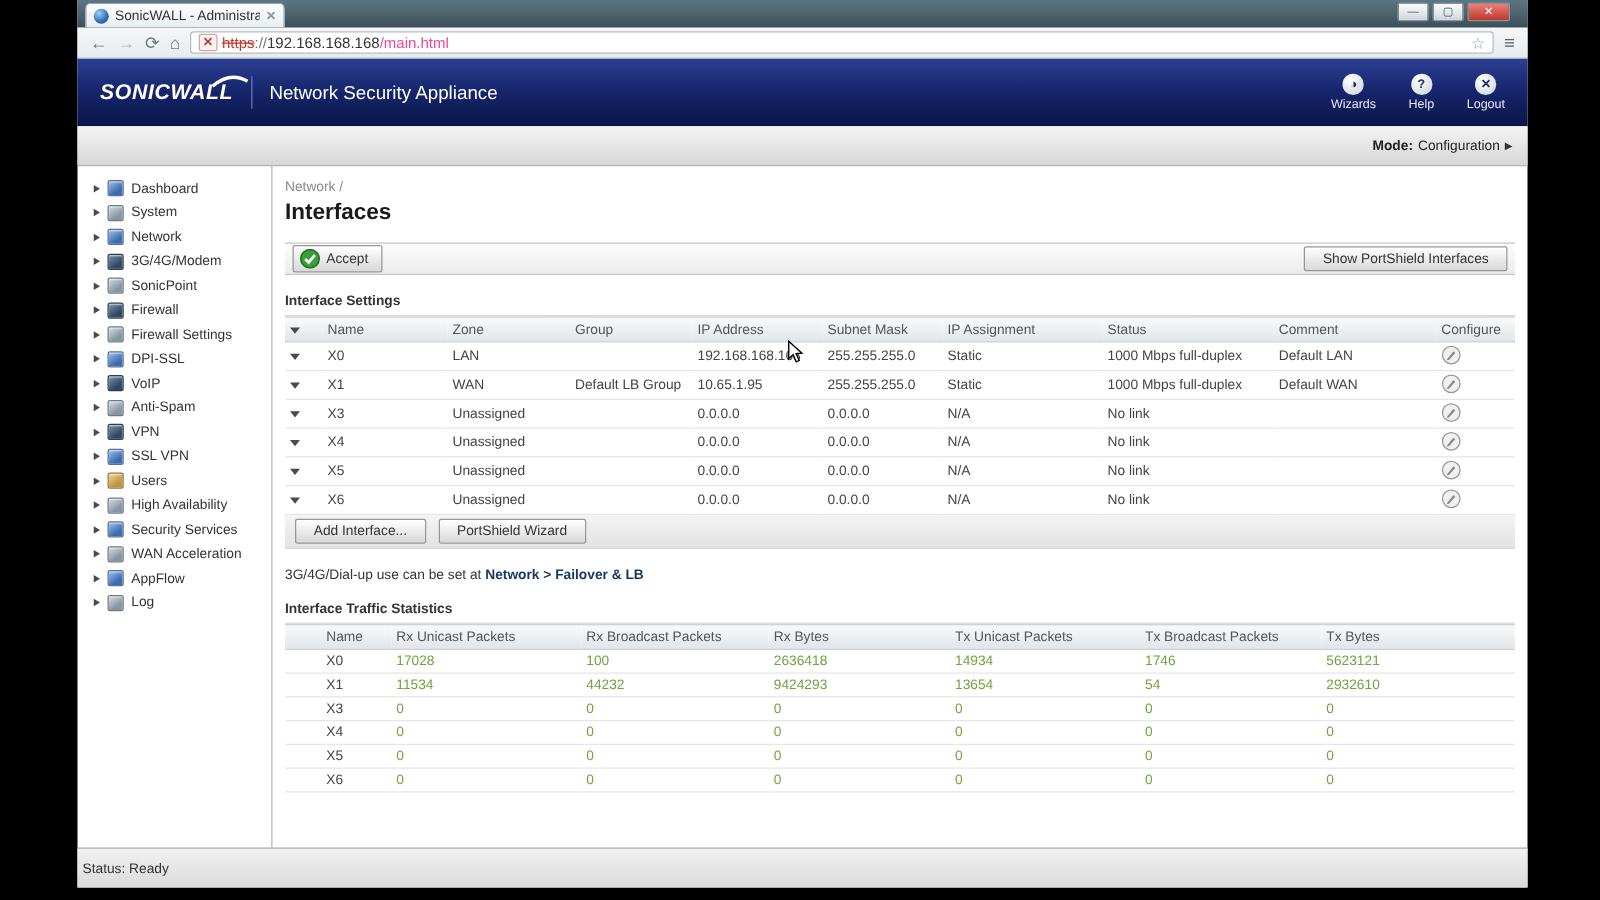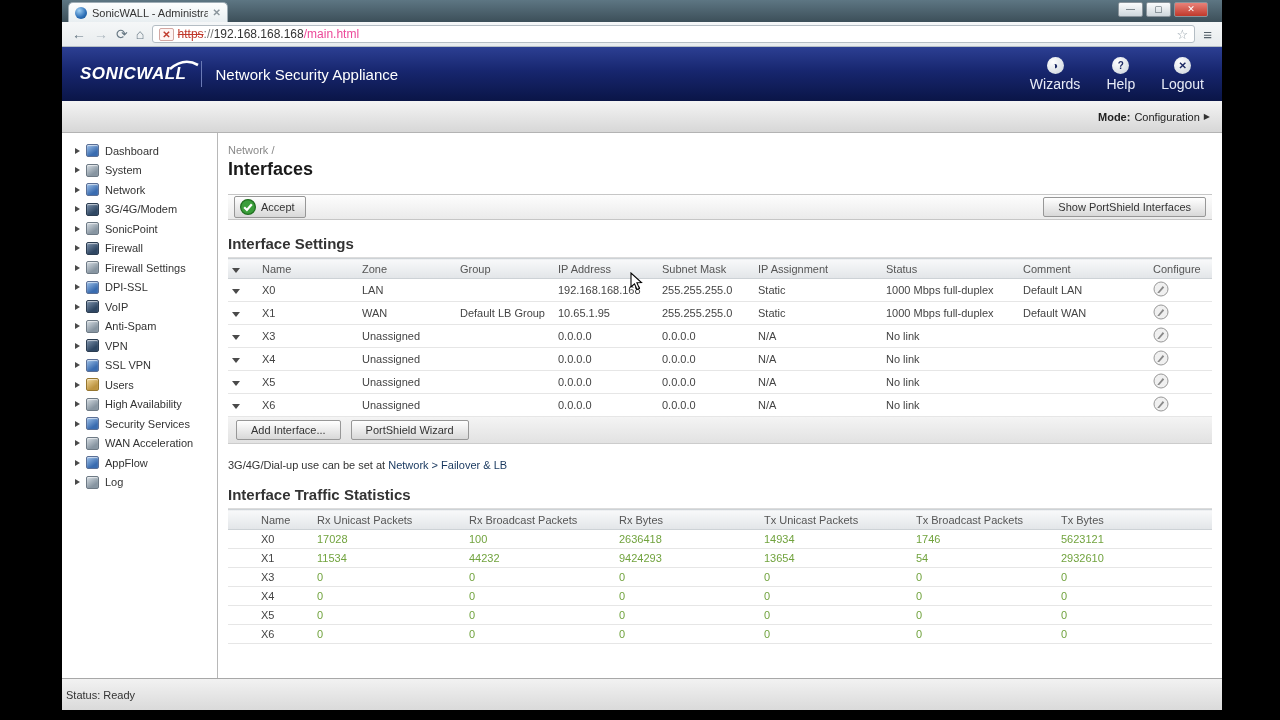--- a/index.html
+++ b/index.html
@@ -32,21 +32,21 @@
   
   .swheader { height:54px; background:linear-gradient(180deg,#2c3f93 0%,#17266e 45%,#0a1547 100%); display:flex; align-items:center; padding:0 18px; flex:0 0 auto; }
   .logo-wrap { display:flex; align-items:center; gap:14px; }
   .logo { position:relative; color:#fff; font-size:17px; font-weight:bold; font-style:italic; letter-spacing:.5px; }
   .logo svg { position:absolute; right:-12px; top:-5px; }
   .logo-divider { width:1px; height:26px; background:#6a79b5; }
   .product { color:#fff; font-size:15px; }
   .hdr-actions { margin-left:auto; display:flex; gap:26px; }
   .hdr-action { display:flex; flex-direction:column; align-items:center; gap:2px; cursor:default; }
   .hdr-circle { width:17px; height:17px; border-radius:50%; background:radial-gradient(circle at 35% 30%, #ffffff, #c9d2da); color:#1c2a63; font-size:10px; font-weight:bold; text-align:center; line-height:17px; }
-  .hdr-label { color:#e8ecf7; font-size:14px; }
+  .hdr-label { color:#e8ecf7; font-size:10px; }
 
   .modebar { height:32px; background:linear-gradient(#f4f4f4,#d7d7d7); border-bottom:1px solid #b3b3b3; display:flex; align-items:center; justify-content:flex-end; padding-right:12px; font-size:11px; color:#222; gap:4px; flex:0 0 auto; }
   .modebar b { font-weight:bold; }
   .mode-arrow { font-size:8px; color:#333; }
 
   
   .bodywrap { flex:1; display:flex; min-height:0; }
   .sidebar { width:156px; border-right:1px solid #b8b8b8; padding-top:8px; flex:0 0 auto; }
   .nav-item { height:19.5px; display:flex; align-items:center; gap:6px; padding-left:13px; font-size:11px; color:#333; cursor:default; }
   .tri-r { width:0; height:0; border-left:5px solid #4a4a4a; border-top:3.5px solid transparent; border-bottom:3.5px solid transparent; flex:0 0 auto; }
@@ -55,33 +55,33 @@
   .nav-ico.tan  { background:linear-gradient(145deg,#f0d79a,#bd9440 70%); border-color:#96762f; }
   .nav-ico.dark { background:linear-gradient(145deg,#7e93ac,#2f4763 70%); border-color:#2c3d51; }
 
   .content { flex:1; padding:0 10px; font-size:11px; color:#444; min-width:0; }
   .breadcrumb { margin-top:11px; color:#8a8a8a; font-size:11px; }
   .page-title { font-size:18px; font-weight:bold; color:#1a1a1a; margin:3px 0 14px; }
   .cmdbar { height:26px; background:linear-gradient(#fdfdfd,#ebebeb); border-top:1px solid #c6c6c6; border-bottom:1px solid #c6c6c6; display:flex; align-items:center; justify-content:space-between; padding:0 6px; }
   .btn { font-family:"Liberation Sans",sans-serif; font-size:11px; color:#333; background:linear-gradient(#ffffff,#d8d8d8); border:1px solid #979797; border-radius:2px; padding:3px 14px; cursor:default; }
   .accept-btn { display:inline-flex; align-items:center; gap:5px; padding:2px 10px 2px 5px; }
 
-  .section-title { font-weight:bold; font-size:15px; color:#333; margin:15px 0 0; padding-bottom:5px; border-bottom:1px solid #dcdcdc; }
+  .section-title { font-weight:bold; font-size:11px; color:#333; margin:15px 0 0; padding-bottom:5px; border-bottom:1px solid #dcdcdc; }
 
   table { width:100%; border-collapse:collapse; table-layout:fixed; font-size:11px; color:#444; }
   thead th { height:20px; background:linear-gradient(#f8f9fa,#e2e5e8); border-top:1px solid #cdd2d6; border-bottom:1px solid #cdd2d6; font-weight:normal; color:#555; text-align:left; padding:0 4px; }
   tbody td { height:23px; border-bottom:1px solid #e6e6e6; padding:0 4px; background:#fff; }
   .tri-d { display:inline-block; width:0; height:0; border-top:5px solid #4a4a4a; border-left:4px solid transparent; border-right:4px solid transparent; }
   .cfg-ico { display:inline-block; width:16px; height:16px; }
 
   .band { height:27px; background:linear-gradient(#f4f4f4,#e2e2e2); border-bottom:1px solid #cccccc; display:flex; align-items:center; gap:10px; padding:0 8px; }
   .band.right { justify-content:flex-end; }
 
   .note { margin:15px 0 0; color:#333; }
-  .note a { color:#17375e; font-weight:normal; text-decoration:none; }
+  .note a { color:#17375e; font-weight:bold; text-decoration:none; }
 
   .stats tbody td { height:19px; }
   .stat-val { color:#71a33e;margin-left:28px; }
 
   .statusbar { height:32px; background:linear-gradient(#f2f2f2,#dadada); border-top:1px solid #a8a8a8; display:flex; align-items:center; padding-left:4px; font-size:11px; color:#333; flex:0 0 auto; }
 
   .cursor { position:absolute; left:630px; top:272px; pointer-events:none; }
 </style>
 </head>
 <body>

